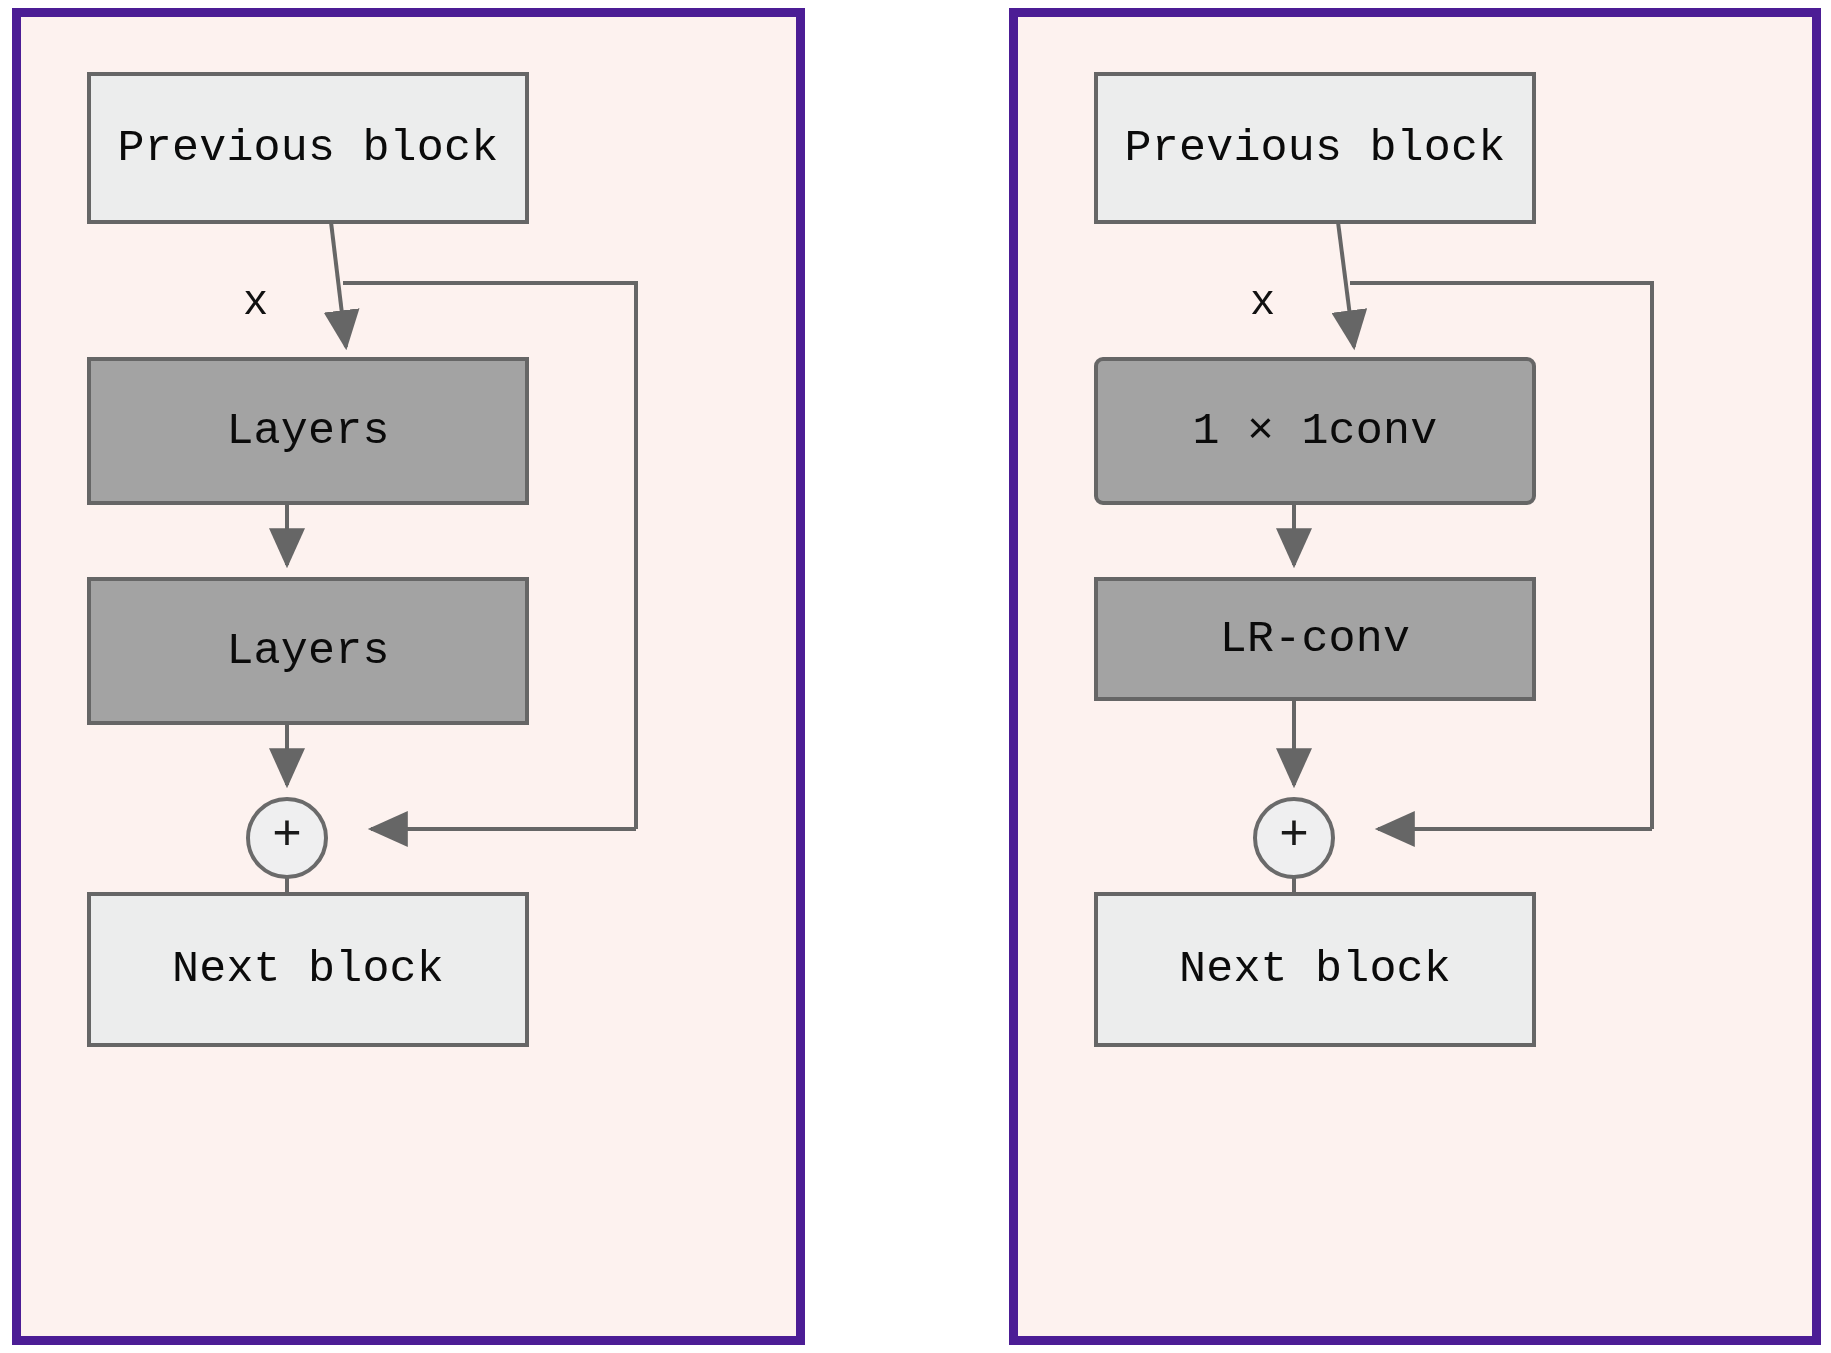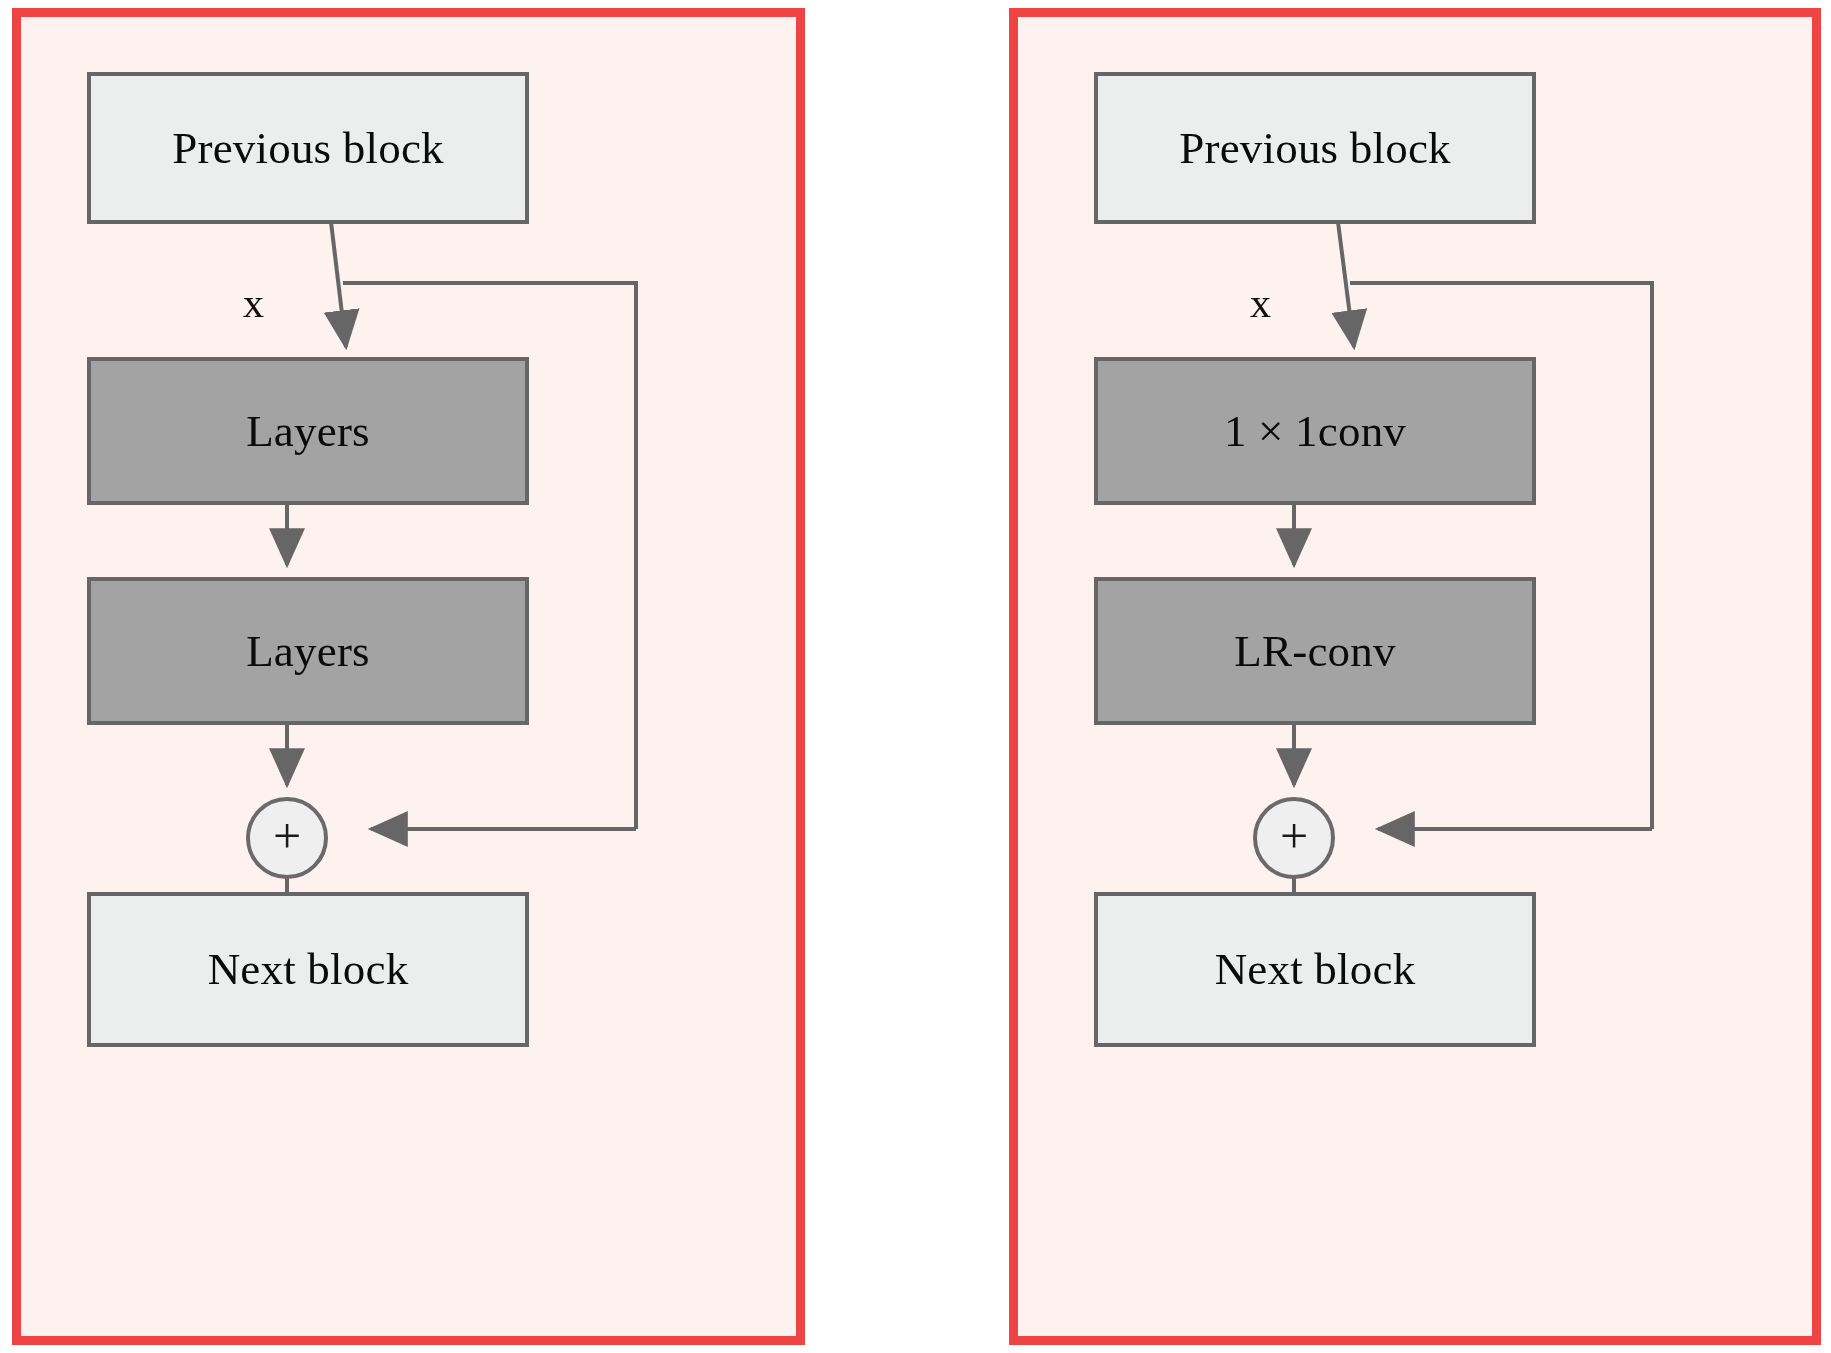--- a/index.html
+++ b/index.html
@@ -14,21 +14,22 @@
     position: relative;
     width: 1831px;
     height: 1353px;
     background: #ffffff;
     overflow: hidden;
   }
   .panel {
     position: absolute;
     box-sizing: border-box;
     background: #fdf2ef;
-    border: 9px solid #ef4444;
+    border: 9px solid #4c1d95;
+    font-family: Liberation Mono, monospace;
   }
   .panel-left  { left: 12px;   top: 8px; width: 793px;  height: 1337px; }
   .panel-right { left: 1009px; top: 8px; width: 812px;  height: 1337px; }
 
   .svg-layer {
     position: absolute;
     left: 0; top: 0;
     width: 100%;
     height: 100%;
     overflow: visible;
@@ -145,25 +146,25 @@
       <path d="M 276,658 L 276,768" stroke="#666666" stroke-width="4" fill="none" marker-end="url(#arrR)"></path>
       <path d="M 276,856 L 276,880" stroke="#666666" stroke-width="4" fill="none"></path>
     </svg>
 
     <div class="node node-gray" style="left:76px; top:55px; width:442px; height:152px;">
       <span>Previous block</span>
     </div>
 
     <span class="edge-label" style="left:232px; top:262px;">x</span>
 
-    <div class="node node-pink" style="left:76px; top:340px; width:442px; height:148px;">
+    <div class="node node-pink" style="left:76px; top:340px; width:442px; height:148px;border-radius:9px;">
       <span>1 × 1conv</span>
     </div>
 
-    <div class="node node-pink" style="left:76px; top:560px; width:442px; height:148px;">
+    <div class="node node-pink" style="left:76px; top:560px; width:442px; height:124px;">
       <span>LR-conv</span>
     </div>
 
     <div class="adder" style="left:235px; top:780px;">
       <span>+</span>
     </div>
 
     <div class="node node-gray" style="left:76px; top:875px; width:442px; height:155px;">
       <span>Next block</span>
     </div>

